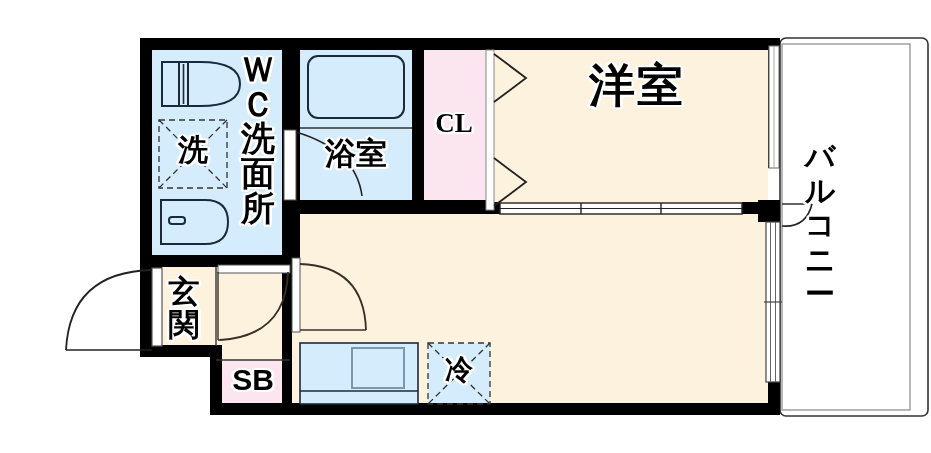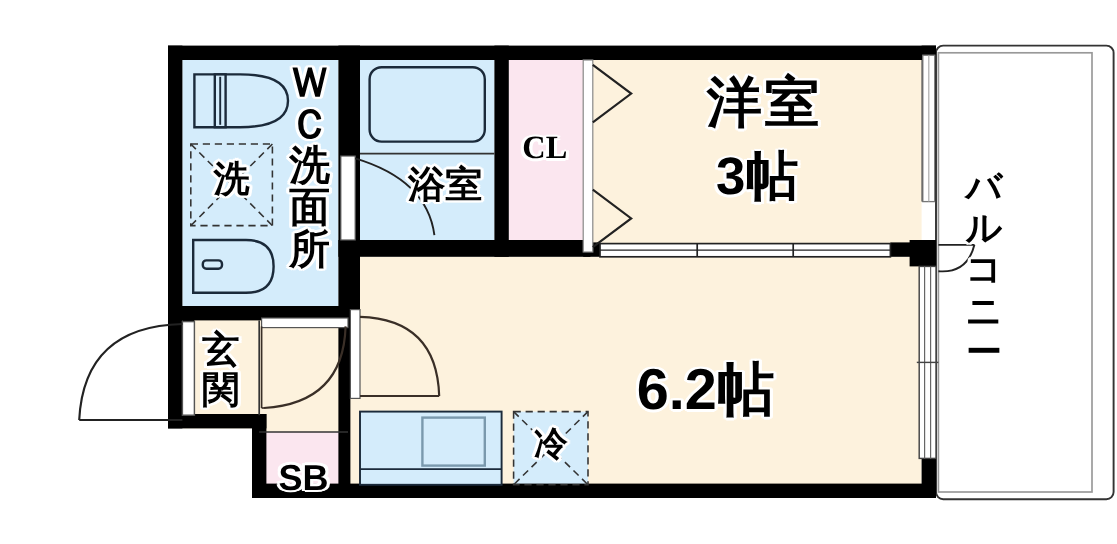--- a/index.html
+++ b/index.html
@@ -200,39 +200,37 @@
   <div class="lbl" style="left:232px;top:52px;width:52px;font-size:34px;">
     <div>Ｗ</div>
     <div>Ｃ</div>
     <div>洗</div>
     <div>面</div>
     <div>所</div>
   </div>
 
   <div class="lbl" style="left:169px;top:135px;width:48px;font-size:30px;">洗</div>
 
-  <div class="lbl" style="left:310px;top:138px;width:92px;font-size:31px;text-align:right;">浴室</div>
+  <div class="lbl" style="left:310px;top:138px;width:92px;font-size:31px;">浴室</div>
 
   <div class="lbl" style="left:426px;top:110px;width:56px;font-size:27px;font-family:Liberation Serif, serif;">CL</div>
 
   <div class="lbl" style="left:562px;top:62px;width:150px;font-size:46px;letter-spacing:2px;">洋室</div>
 
-  <div class="lbl" style="left:556px;top:126px;width:150px;font-size:44px;">3帖</div>
-
-
-  <div class="lbl" style="left:498px;top:302px;width:180px;font-size:48px;">6.2帖</div>
+
+
 
   <div class="lbl" style="left:436px;top:356px;width:46px;font-size:28px;">冷</div>
 
   <div class="lbl" style="left:158px;top:275px;width:52px;font-size:31px;line-height:1.08;">
     <div>玄</div>
     <div>関</div>
   </div>
 
-  <div class="lbl" style="left:222px;top:365px;width:62px;font-size:30px;margin-top:19px;">SB</div>
+  <div class="lbl" style="left:222px;top:365px;width:62px;font-size:30px;">SB</div>
 
   <div class="lbl" style="left:800px;top:140px;width:40px;font-size:30px;line-height:1.14;">
     <div>バ</div>
     <div>ル</div>
     <div>コ</div>
     <div>ニ</div>
     <div>ー</div>
   </div>
 
 </div>

